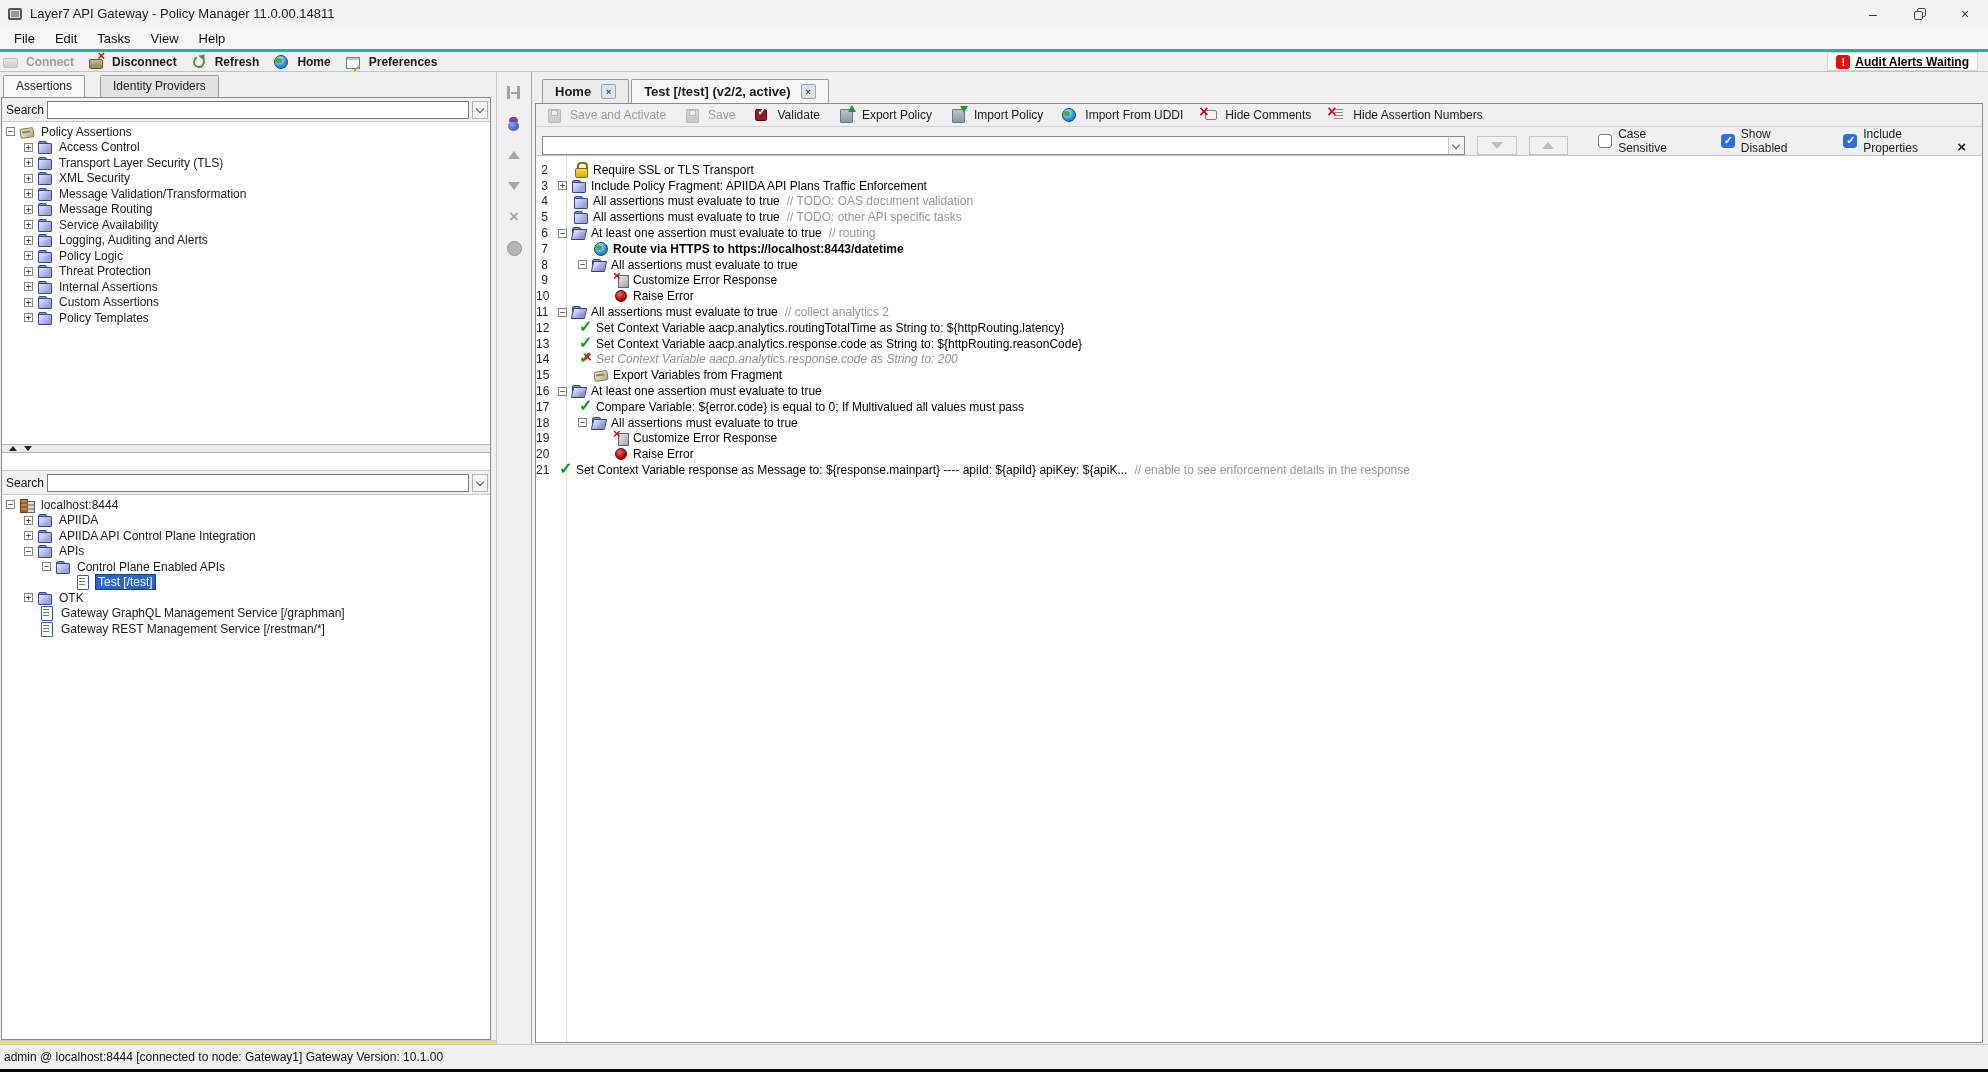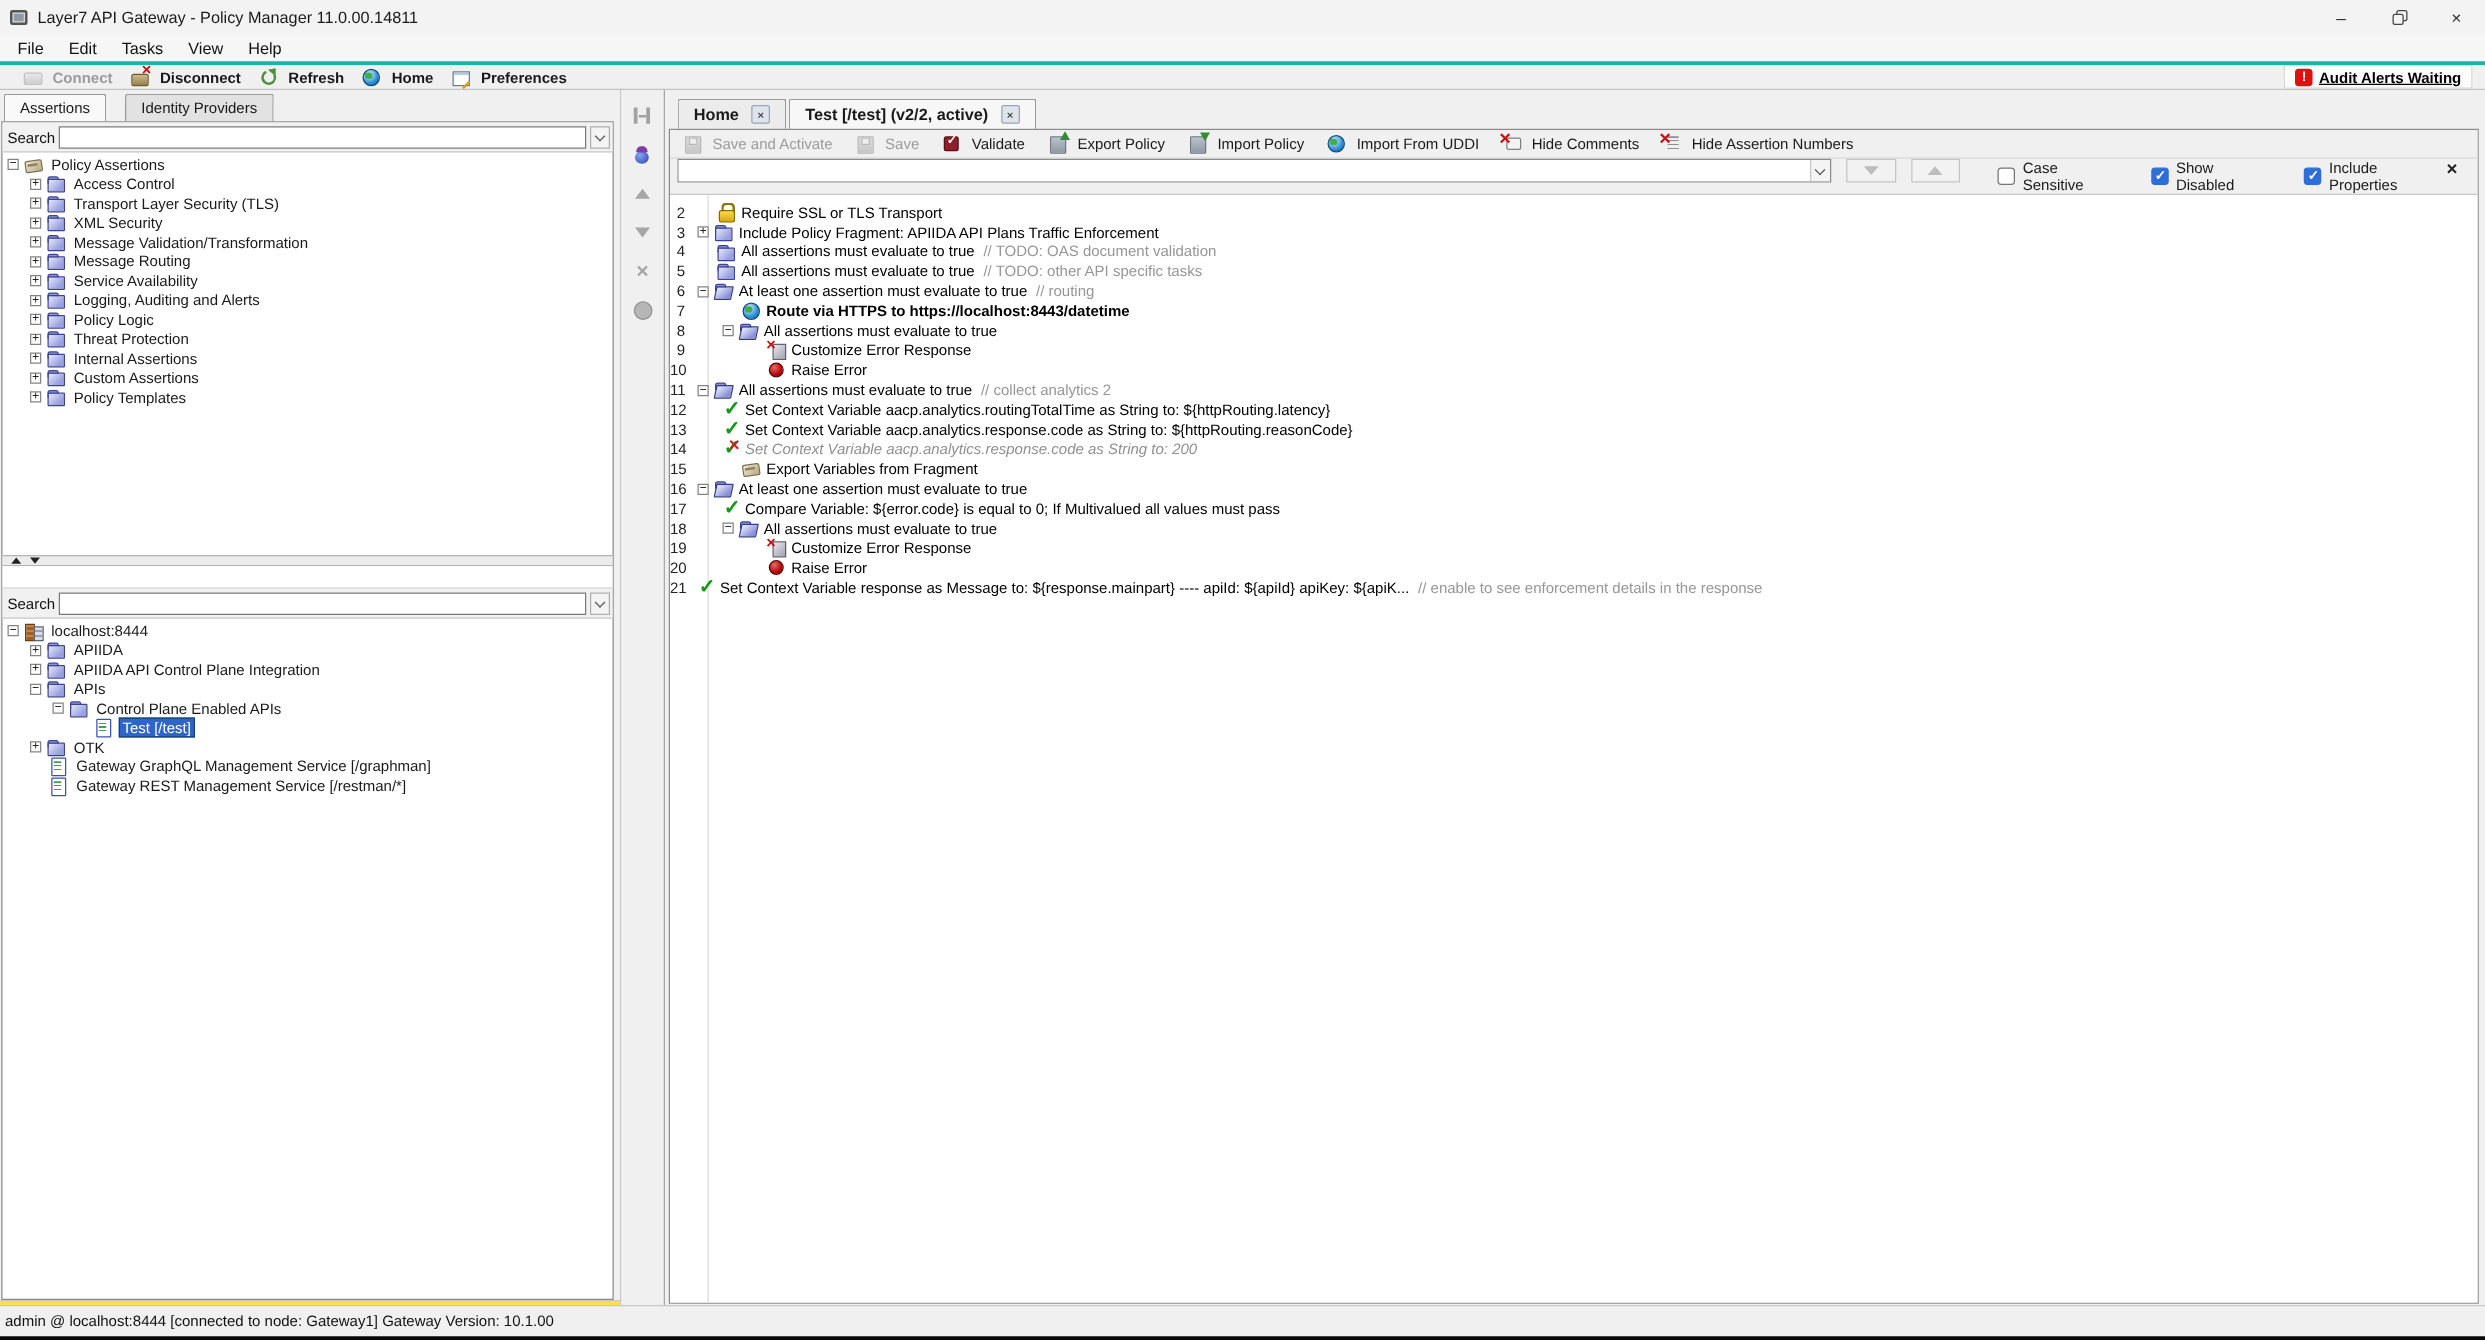--- a/index.html
+++ b/index.html
@@ -15,21 +15,21 @@
   .win-btn{width:46px;height:27px;display:flex;align-items:center;justify-content:center;color:#333;font-size:14px;}
   .restore-glyph{width:11px;height:11px;position:relative;}
   .restore-glyph::before{content:"";position:absolute;left:3px;top:0;width:7px;height:7px;border:1px solid #444;border-radius:2px;}
   .restore-glyph::after{content:"";position:absolute;left:0;top:3px;width:7px;height:7px;border:1px solid #444;background:#f3f3f3;border-radius:2px;}
 
   
   .menubar{position:absolute;top:27px;left:0;right:0;height:25px;background:#f6f6f6;border-bottom:3px solid #14b8a6;display:flex;align-items:center;padding-left:4px;}
   .menu-item{padding:3px 10px;font-size:13px;color:#111;}
 
   
-  .toolbar{position:absolute;top:52px;left:0;right:0;height:20px;background:#f0f0f0;border-bottom:1px solid #c2c2c2;display:flex;align-items:center;padding-left:16px;gap:10px;}
+  .toolbar{position:absolute;top:52px;left:0;right:0;height:20px;background:#f0f0f0;border-bottom:1px solid #c2c2c2;display:flex;align-items:center;padding-left:0;gap:10px;}
   .tbtn{display:flex;align-items:center;gap:4px;background:none;border:none;font-family:inherit;font-size:12px;font-weight:bold;color:#1a1a1a;padding:0 2px;height:19px;}
   .tbtn.disabled{color:#9c9c9c;}
   .tbtn.disabled .icon{opacity:.45;filter:grayscale(1);}
   .audit-box{margin-left:auto;margin-right:10px;display:flex;align-items:center;gap:5px;border:1px solid #d8d8d8;background:#fbfbfb;padding:1px 8px;height:19px;}
   .audit-alert-icon{width:14px;height:14px;background:#e01010;border-radius:3px;position:relative;flex:0 0 auto;}
   .audit-alert-icon::before{content:"!";position:absolute;left:50%;top:50%;transform:translate(-50%,-54%);color:#fff;font-weight:bold;font-size:11px;}
   .audit-label{font-weight:bold;font-size:12px;color:#000000;text-decoration:underline;}
 
   
   .main{position:absolute;top:72px;left:0;right:0;bottom:16px;}
@@ -124,21 +124,21 @@
   .disable-assertion-icon::before{content:"";width:13px;height:13px;border-radius:50%;background:#b6b6b6;border:1px solid #8e8e8e;}
 
   
   .etabs{position:absolute;top:5px;left:9px;right:0;height:27px;display:flex;align-items:flex-end;}
   .etab{display:flex;align-items:center;gap:10px;padding:4px 12px 5px 12px;border:1px solid #9a9a9a;border-bottom:none;background:#ececec;font-weight:bold;font-size:13px;border-radius:2px 2px 0 0;margin-right:2px;white-space:nowrap;}
   .etab.active{background:#f7f7f7;}
   .tab-close{width:15px;height:15px;border:1px solid #9aa4b4;background:#dfe4ec;display:flex;align-items:center;justify-content:center;font-size:9px;font-weight:bold;color:#444;border-radius:2px;}
   .eframe{position:absolute;top:31px;left:2px;right:5px;bottom:13px;border:1px solid #8a8a8a;background:#fff;display:flex;flex-direction:column;}
   .etoolbar{flex:0 0 23px;background:#f0f0f0;border-bottom:1px solid #d2d2d2;display:flex;align-items:center;gap:14px;padding-left:8px;}
   .etoolbar .tbtn{font-weight:normal;}
-  .efilter{flex:0 0 26px;background:#f0f0f0;border-bottom:1px solid #c6c6c6;display:flex;align-items:flex-start;padding:0 10px 0 6px;}
+  .efilter{flex:0 0 26px;background:#f0f0f0;border-bottom:1px solid #c6c6c6;display:flex;align-items:flex-end;padding:0 10px 0 6px;}
   .ecombo{width:980px;height:19px;border:1px solid #8a8a8a;background:#fff;display:flex;align-items:stretch;}
   .ecombo input{flex:1;border:none;outline:none;font-family:inherit;font-size:12px;padding:0 3px;min-width:0;}
   .ecombo .combo-arrow{border:none;border-left:1px solid #c8c8c8;height:auto;}
   .fbtn{width:42px;height:19px;border:1px solid #c4c4c4;background:#f2f2f2;margin-left:12px;display:flex;align-items:center;justify-content:center;}
   .funnel-down{width:0;height:0;border-left:6px solid transparent;border-right:6px solid transparent;border-top:7px solid #bdbdbd;}
   .funnel-up{width:0;height:0;border-left:6px solid transparent;border-right:6px solid transparent;border-bottom:7px solid #bdbdbd;}
   .cbgroup{display:flex;align-items:center;gap:6px;margin-left:30px;}
   .cb{width:14px;height:14px;border:1px solid #767676;border-radius:3px;background:#fff;position:relative;flex:0 0 auto;}
   .cb.checked{background:#2f6ed9;border-color:#2f6ed9;}
   .cb.checked::before{content:"✓";position:absolute;left:2px;top:-1px;color:#fff;font-size:11px;font-weight:bold;}

